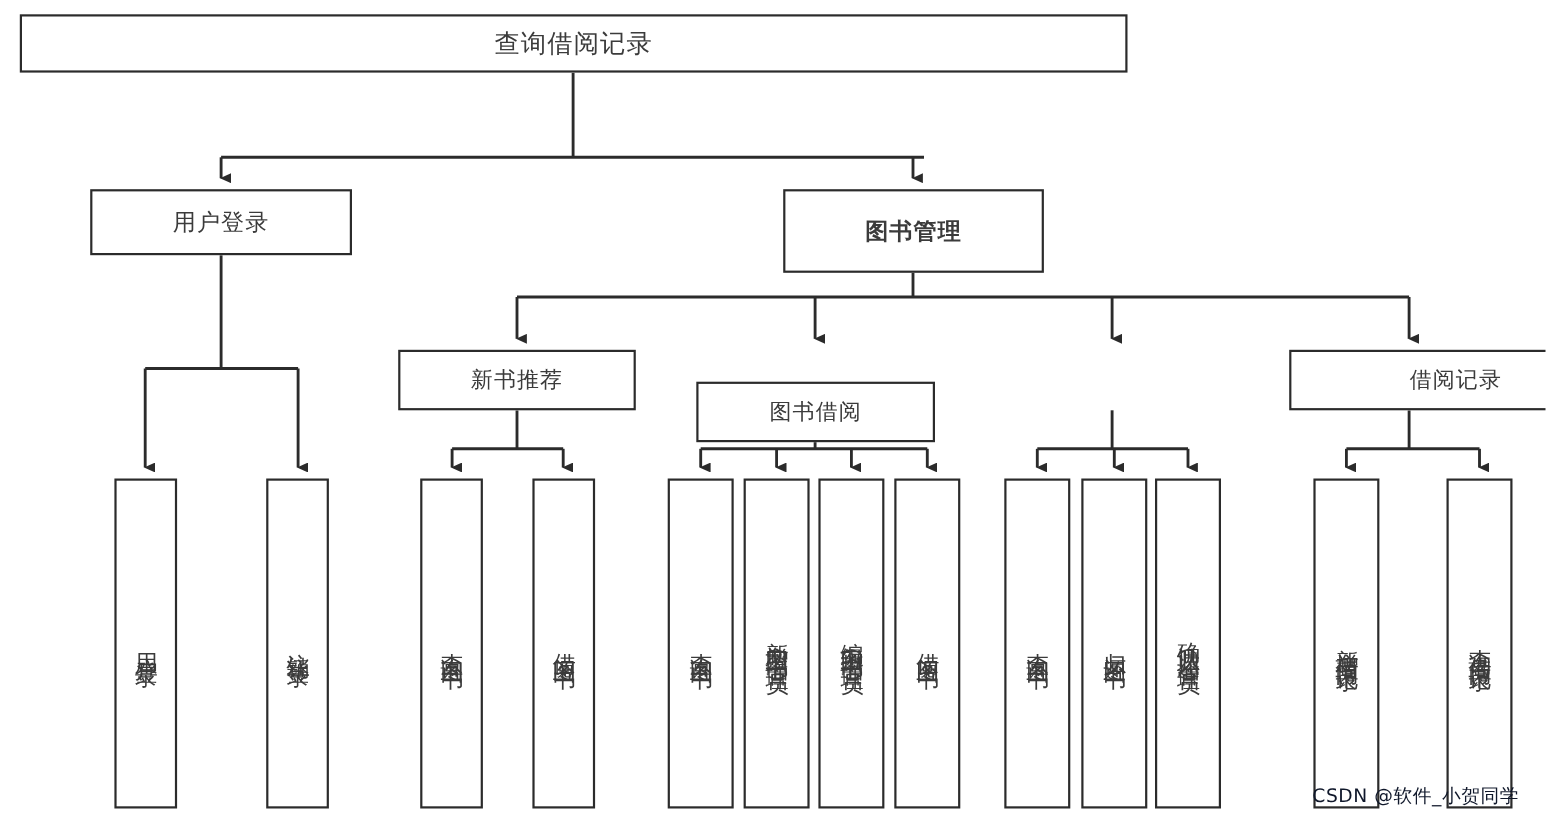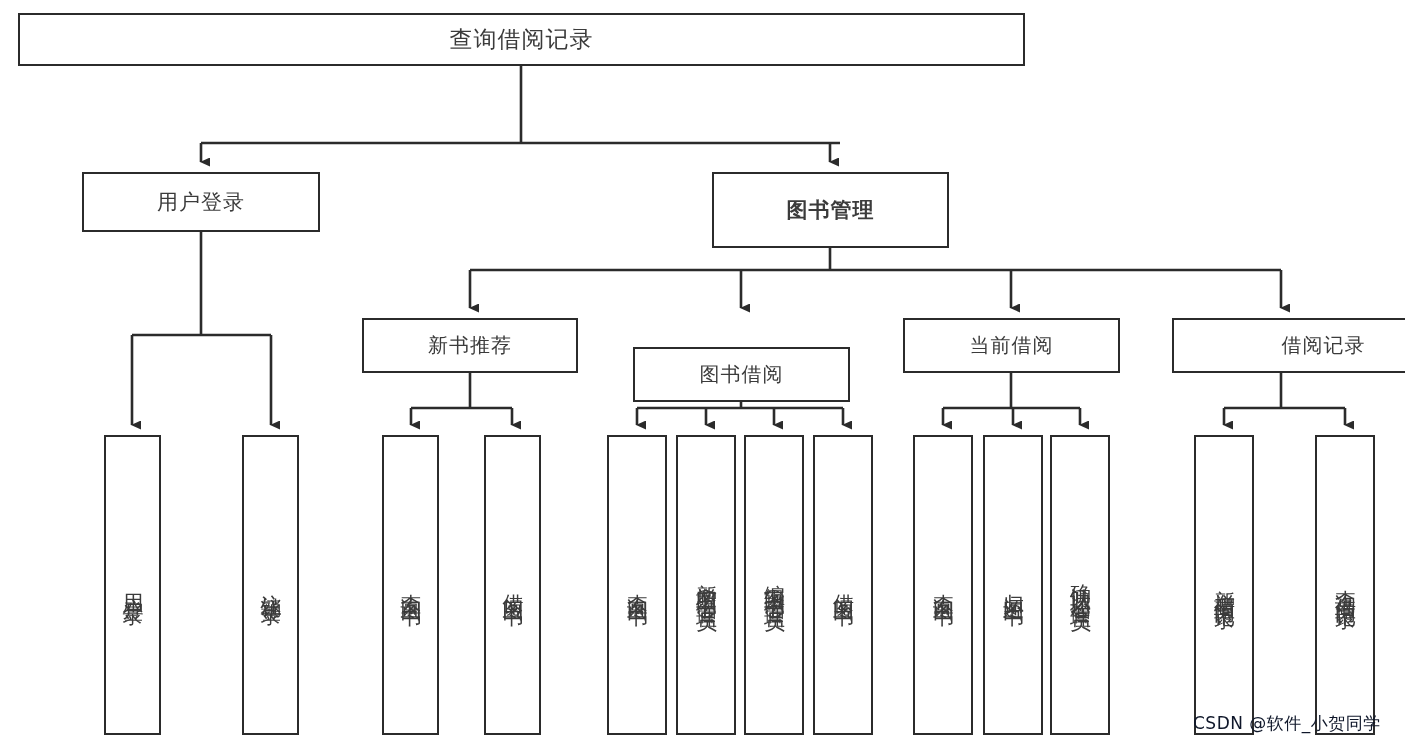--- a/index.html
+++ b/index.html
@@ -136,23 +136,20 @@
   <div class="node lvl2" style="left:712px; top:172px; width:237px; height:76px;font-weight:bold;">
     <span>图书管理</span>
   </div>
 
   <div class="node lvl3" style="left:362px; top:318px; width:216px; height:55px;">
     <span>新书推荐</span>
   </div>
   <div class="node lvl3" style="left:633px; top:318px; width:217px; height:55px;margin-top:29px;">
     <span>图书借阅</span>
   </div>
-  <div class="node lvl3" style="left:903px; top:318px; width:217px; height:55px;">
-    <span>当前借阅</span>
-  </div>
   <div class="node lvl3" style="left:1172px; top:318px; width:259px; height:55px;padding-left:44px;">
     <span>借阅记录</span>
   </div>
 
   <div class="node leaf" style="left:104px; top:435px; width:57px; height:300px;">
     <span class="vtext">用户登录</span>
   </div>
   <div class="node leaf" style="left:242px; top:435px; width:57px; height:300px;">
     <span class="vtext">注销登录</span>
   </div>

